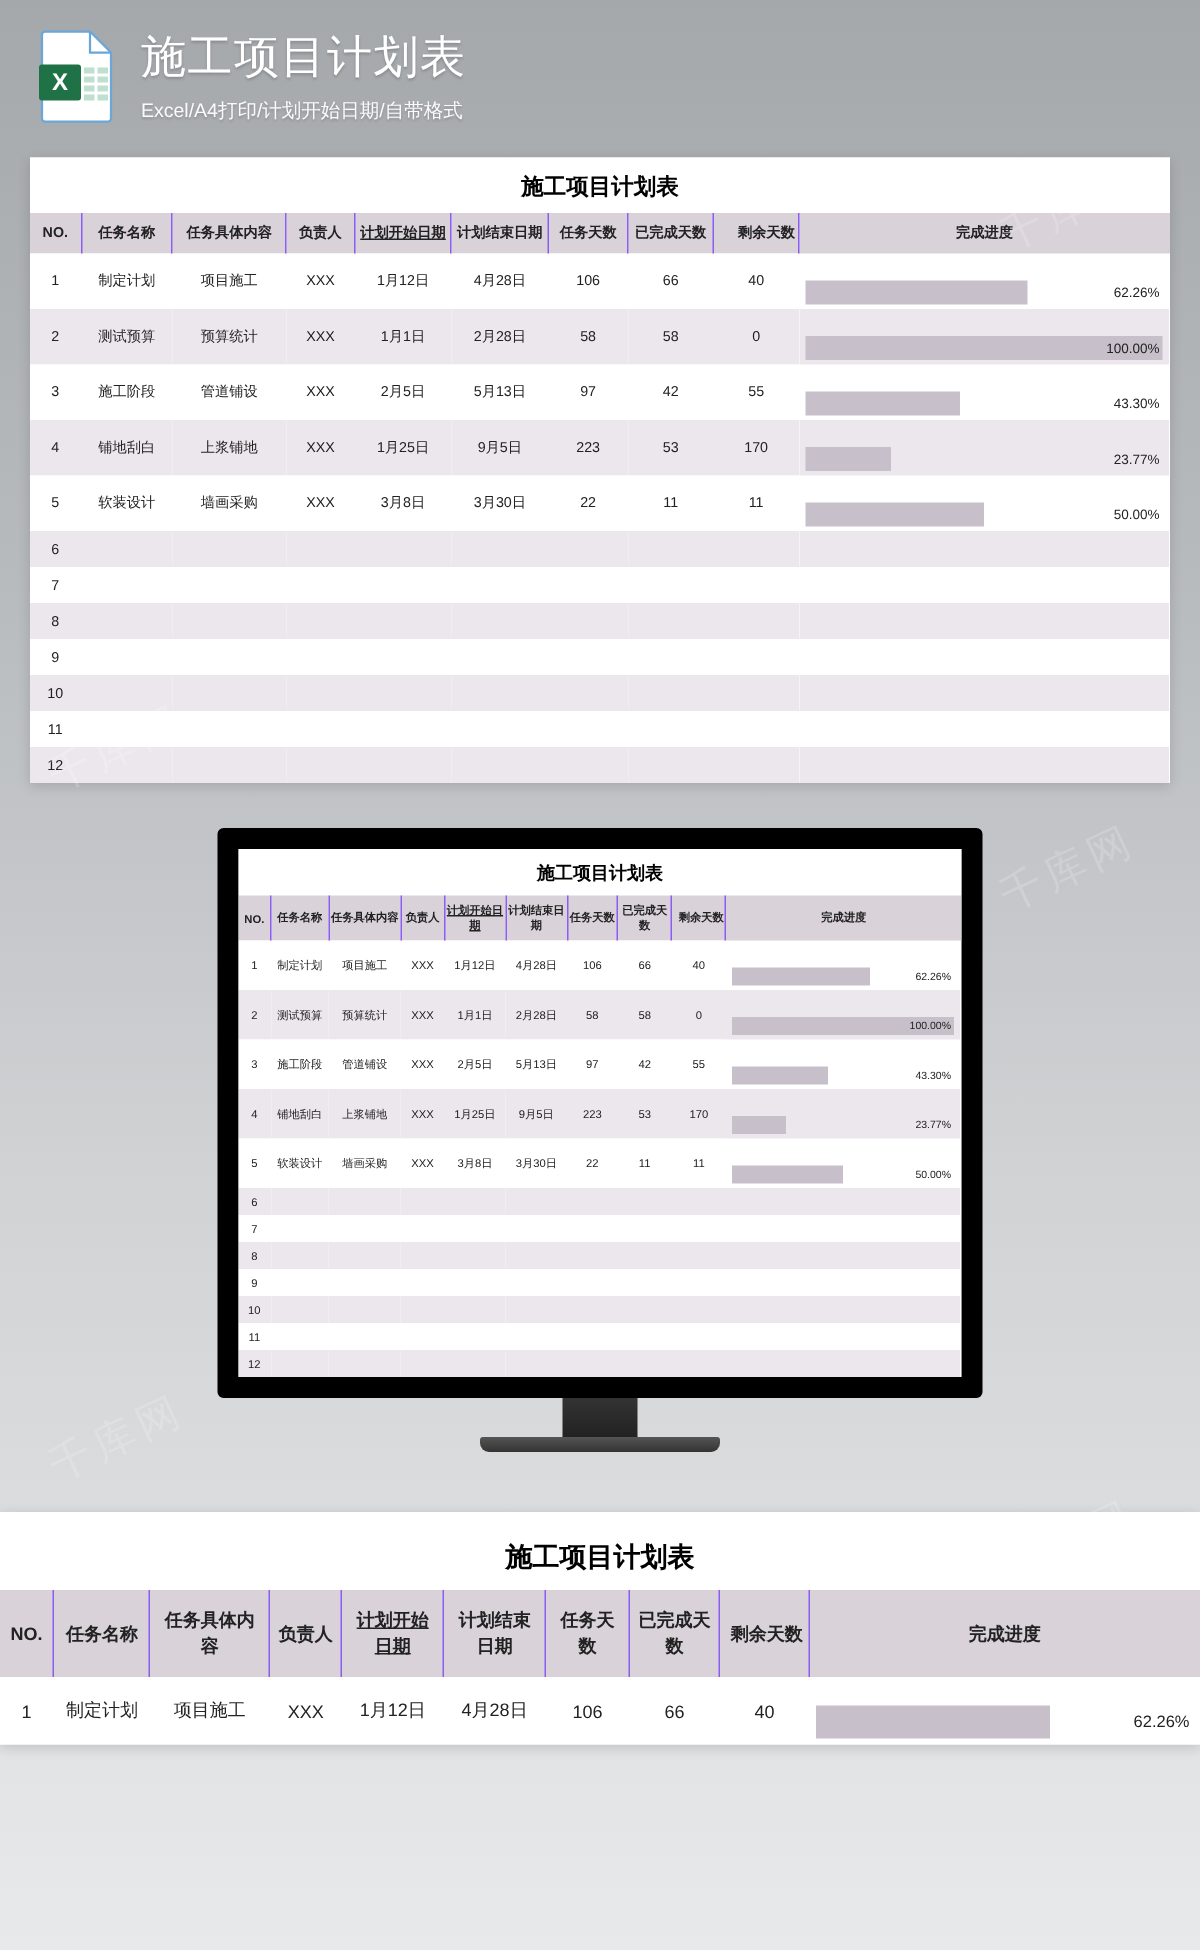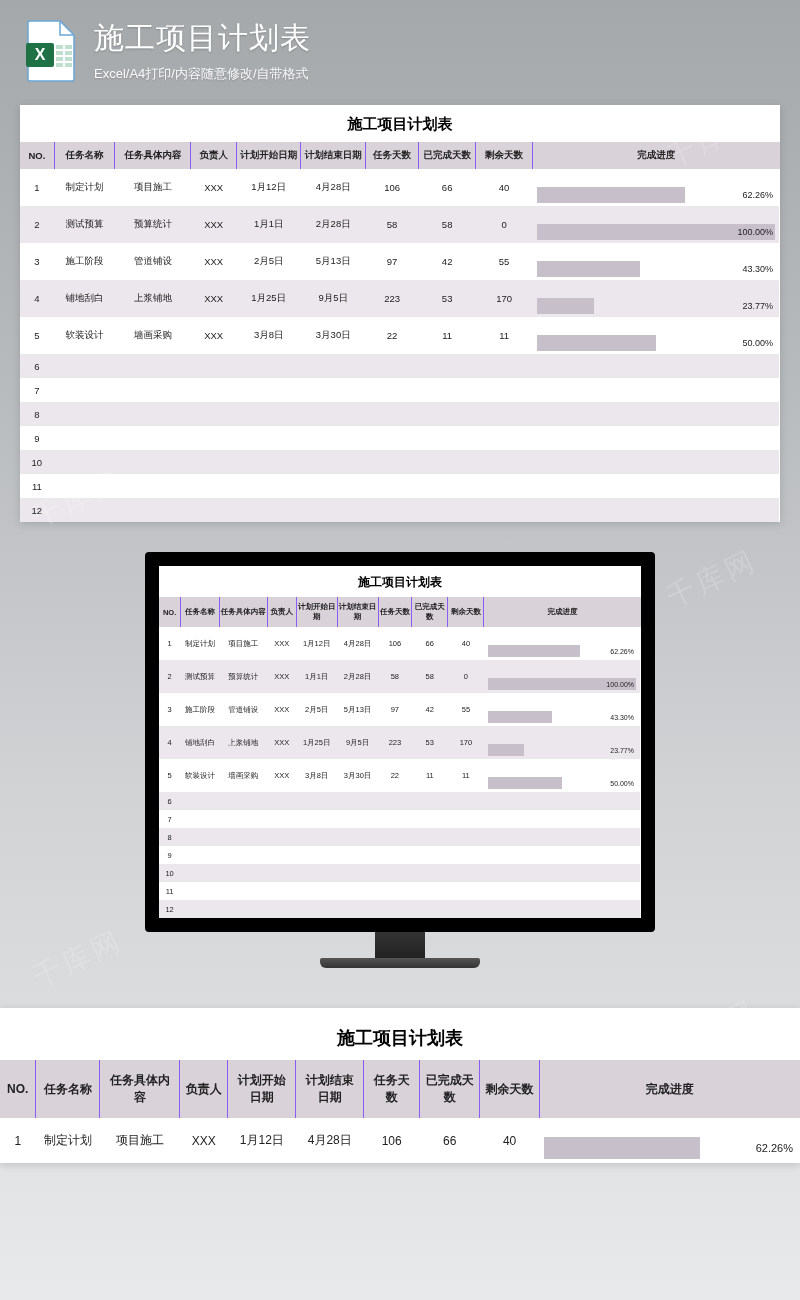--- a/index.html
+++ b/index.html
@@ -91,25 +91,25 @@
     padding-right: 2px;
   }
   .divider-cell {
     border-left: 1px dashed #2a8a2a;
   }
   
   .c-no { width: 4.5%; }
   .c-name { width: 8%; }
   .c-detail { width: 10%; }
   .c-owner { width: 6%; }
-  .c-start { width: 8.5%; }
+  .c-start { width: 8.5%; text-decoration: underline; }
   .c-end { width: 8.5%; font-family: Liberation Mono, monospace; }
   .c-days { width: 7%; }
   .c-done { width: 7.5%; }
-  .c-left { width: 7.5%; }
+  .c-left { width: 7.5%; text-align: right; }
   .c-prog { width: 32.5%; }
 
   
   .monitor-wrap {
     text-align: center;
     margin: 30px auto 40px auto;
   }
   .monitor {
     display: inline-block;
     position: relative;
@@ -181,21 +181,21 @@
       <rect x="32" y="32" width="7" height="4" fill="#bfe0cf"></rect>
         <rect x="41" y="32" width="7" height="4" fill="#bfe0cf"></rect>
       <rect x="32" y="38" width="7" height="4" fill="#bfe0cf"></rect>
         <rect x="41" y="38" width="7" height="4" fill="#bfe0cf"></rect>
       <rect x="32" y="44" width="7" height="4" fill="#bfe0cf"></rect>
         <rect x="41" y="44" width="7" height="4" fill="#bfe0cf"></rect>
     </svg>
   </div>
   <div class="title-block">
     <div class="title-main">施工项目计划表</div>
-    <div class="title-sub">Excel/A4打印/内容随意修改/自带格式</div>
+    <div class="title-sub">Excel/A4打印/计划开始日期/自带格式</div>
   </div>
 </div>
 
 <div class="sheet">
   <div class="sheet-title">施工项目计划表</div>
   <table>
     <thead>
         <tr>
       <th class="c-no">NO.</th>
       <th class="c-name">任务名称</th>

